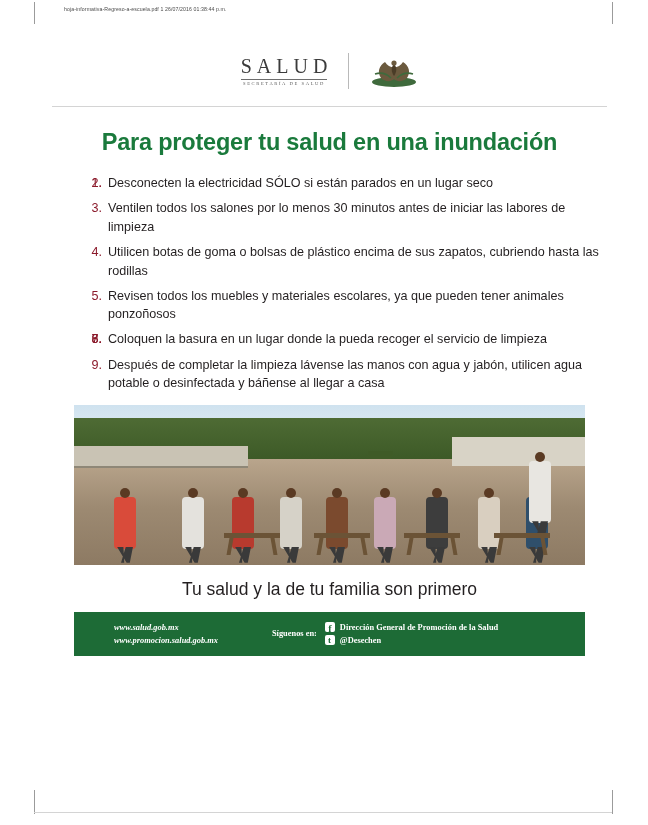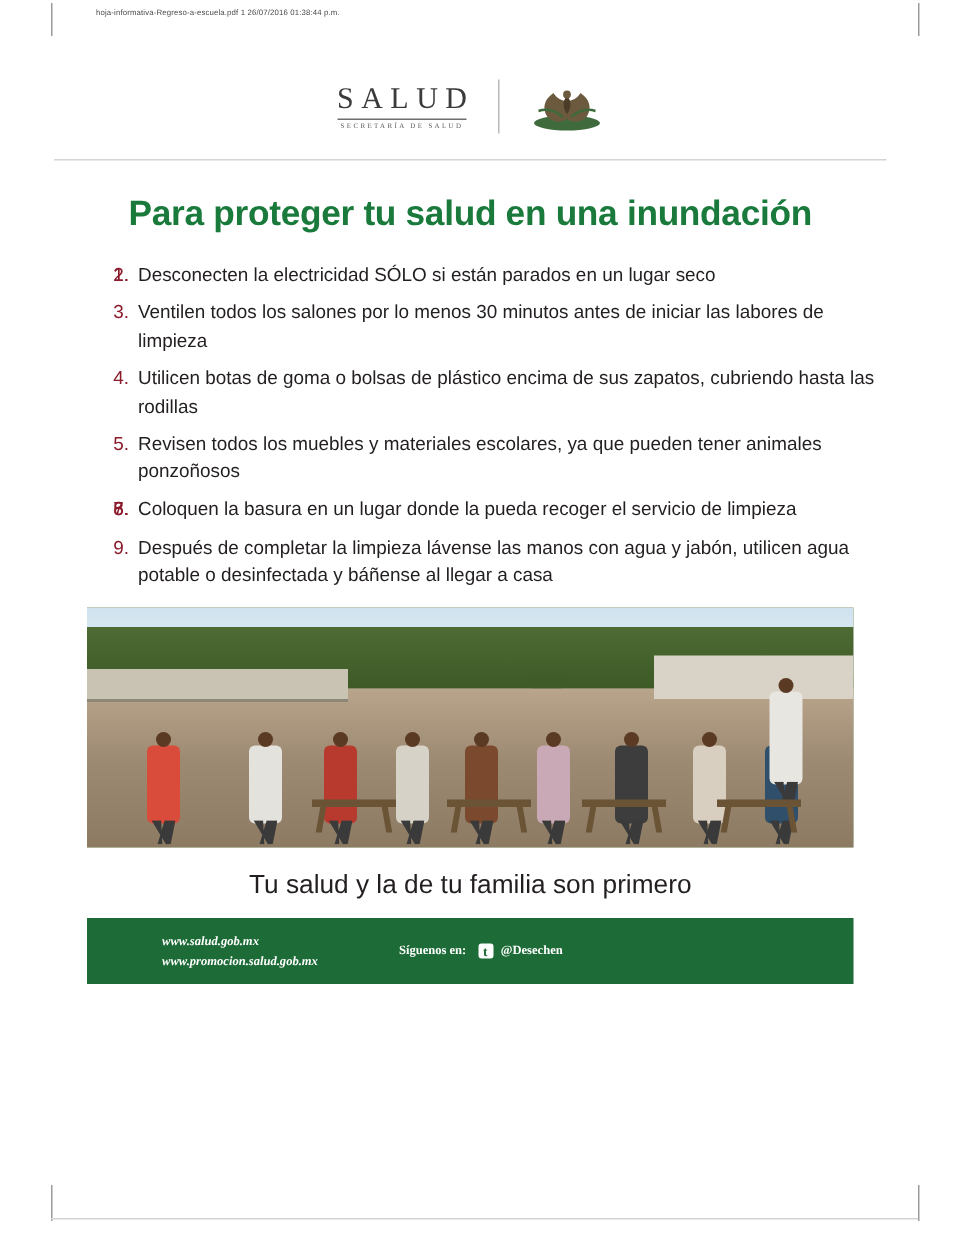--- a/index.html
+++ b/index.html
@@ -37,21 +37,21 @@
     position: absolute;
     background: #9b9b9b;
   }
   .crop-tl-v { left: 612px; top: 2px; width: 1px; height: 22px; }
   .crop-bl-v { left: 612px; top: 790px; width: 1px; height: 24px; }
   .crop-left-v { left: 34px; top: 2px; width: 1px; height: 22px; }
   .crop-left-b { left: 34px; top: 790px; width: 1px; height: 24px; }
 
   .content {
     position: absolute;
-    left: 24px;
+    left: 40px;
     top: 24px;
     width: 579px;
     height: 766px;
   }
   
   .logo-row {
     display: flex;
     align-items: center;
     justify-content: center;
     gap: 16px;
@@ -201,21 +201,21 @@
   }
   .footer {
     margin: 12px 34px 0 34px;
     background: #1d6b36;
     height: 44px;
     display: flex;
     align-items: center;
     color: #ffffff;
   }
   .footer .urls {
-    padding-left: 50px;
+    padding-left: 40px;
     font-family: "Liberation Serif", serif;
     font-size: 8.4px;
     line-height: 1.55;
     font-weight: bold;
     font-style: italic;
   }
   .footer .social {
     display: flex;
     align-items: center;
     margin-left: 54px;
@@ -402,20 +402,24 @@
 
     <div class="footer">
       <div class="urls">
         <div>www.salud.gob.mx</div>
         <div>www.promocion.salud.gob.mx</div>
       </div>
       <div class="social">
         <div class="follow">Síguenos en:</div>
         <div class="handles">
           <div class="soc-line">
+            <span class="fb-ic"></span>
+            <span>Dirección General de Promoción de la Salud</span>
+          </div>
+          <div class="soc-line">
             <span class="tw-ic"></span>
             <span>@Desechen</span>
           </div>
         </div>
       </div>
     </div>
 
   </div>
 
   <div class="bottom-rule"></div>

